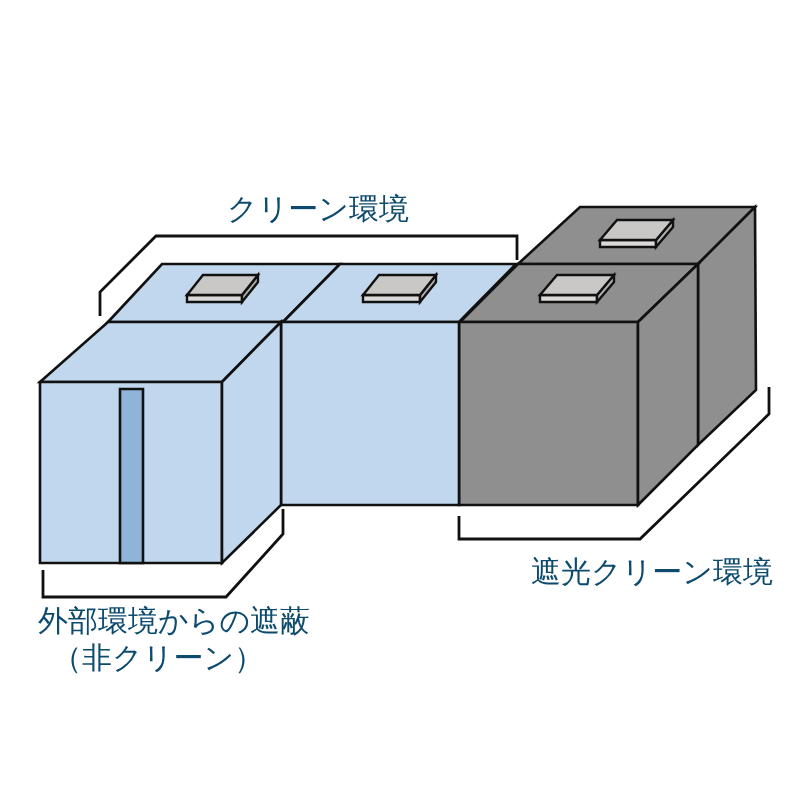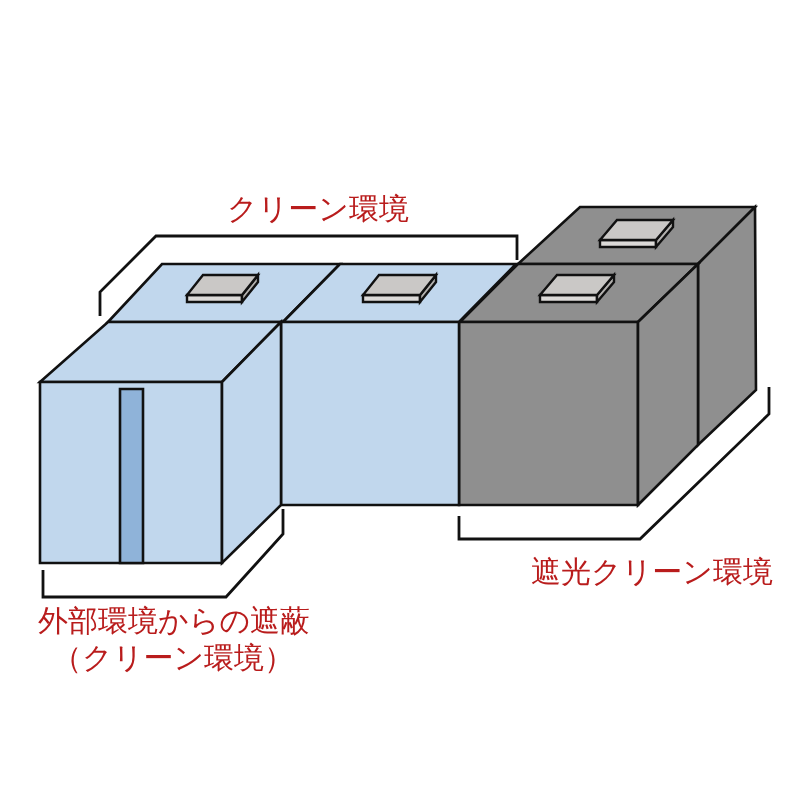--- a/index.html
+++ b/index.html
@@ -4,21 +4,21 @@
 <style>
   html,body{margin:0;padding:0;background:#ffffff;}
   .stage{
     position:relative;width:800px;height:800px;background:#ffffff;overflow:hidden;
     font-family:"Liberation Sans","DejaVu Sans",sans-serif;color:#111;
   }
   .stage svg{position:absolute;left:0;top:0;width:800px;height:800px;}
   .face{stroke:#111111;stroke-width:2.6;stroke-linejoin:miter;}
   .lidface{stroke:#111111;stroke-width:2.4;stroke-linejoin:miter;}
   .bracket{fill:none;stroke-width:2.8;stroke-linejoin:miter;stroke-linecap:butt;}
-  .label{position:absolute;white-space:nowrap;line-height:1.08;color:#b91c1c;}
+  .label{position:absolute;white-space:nowrap;line-height:1.08;color:#0c4a6e;}
   .label-clean{left:318px;top:193px;transform:translateX(-50%);font-size:30px;}
   .label-shaded{left:652px;top:556px;transform:translateX(-50%);font-size:30px;}
   .label-ext1{left:38px;top:605px;font-size:30px;}
   .label-ext2{left:52px;top:642px;font-size:30px;}
   .caption{left:400px;top:703px;transform:translateX(-50%);font-size:36px;}
 </style>
 </head>
 <body>
 
 <div class="stage">
@@ -66,14 +66,14 @@
     </g>
 
     <polyline class="bracket" points="100,316 100,292 156,236 517,236 517,260" stroke="#111111"></polyline>
     <polyline class="bracket" points="43,570 43,597 226,597 283,534 283,509" stroke="#111111"></polyline>
     <polyline class="bracket" points="459,516 459,539 640,539 769,414 769,387" stroke="#111111"></polyline>
   </svg>
 
   <div class="label label-clean">クリーン環境</div>
   <div class="label label-ext1">外部環境からの遮蔽</div>
   <div class="label label-shaded">遮光クリーン環境</div>
-  <div class="label label-ext2">（クリーン環境）</div>
+  <div class="label label-ext2">（非クリーン）</div>
 </div>
 
 </body></html>

